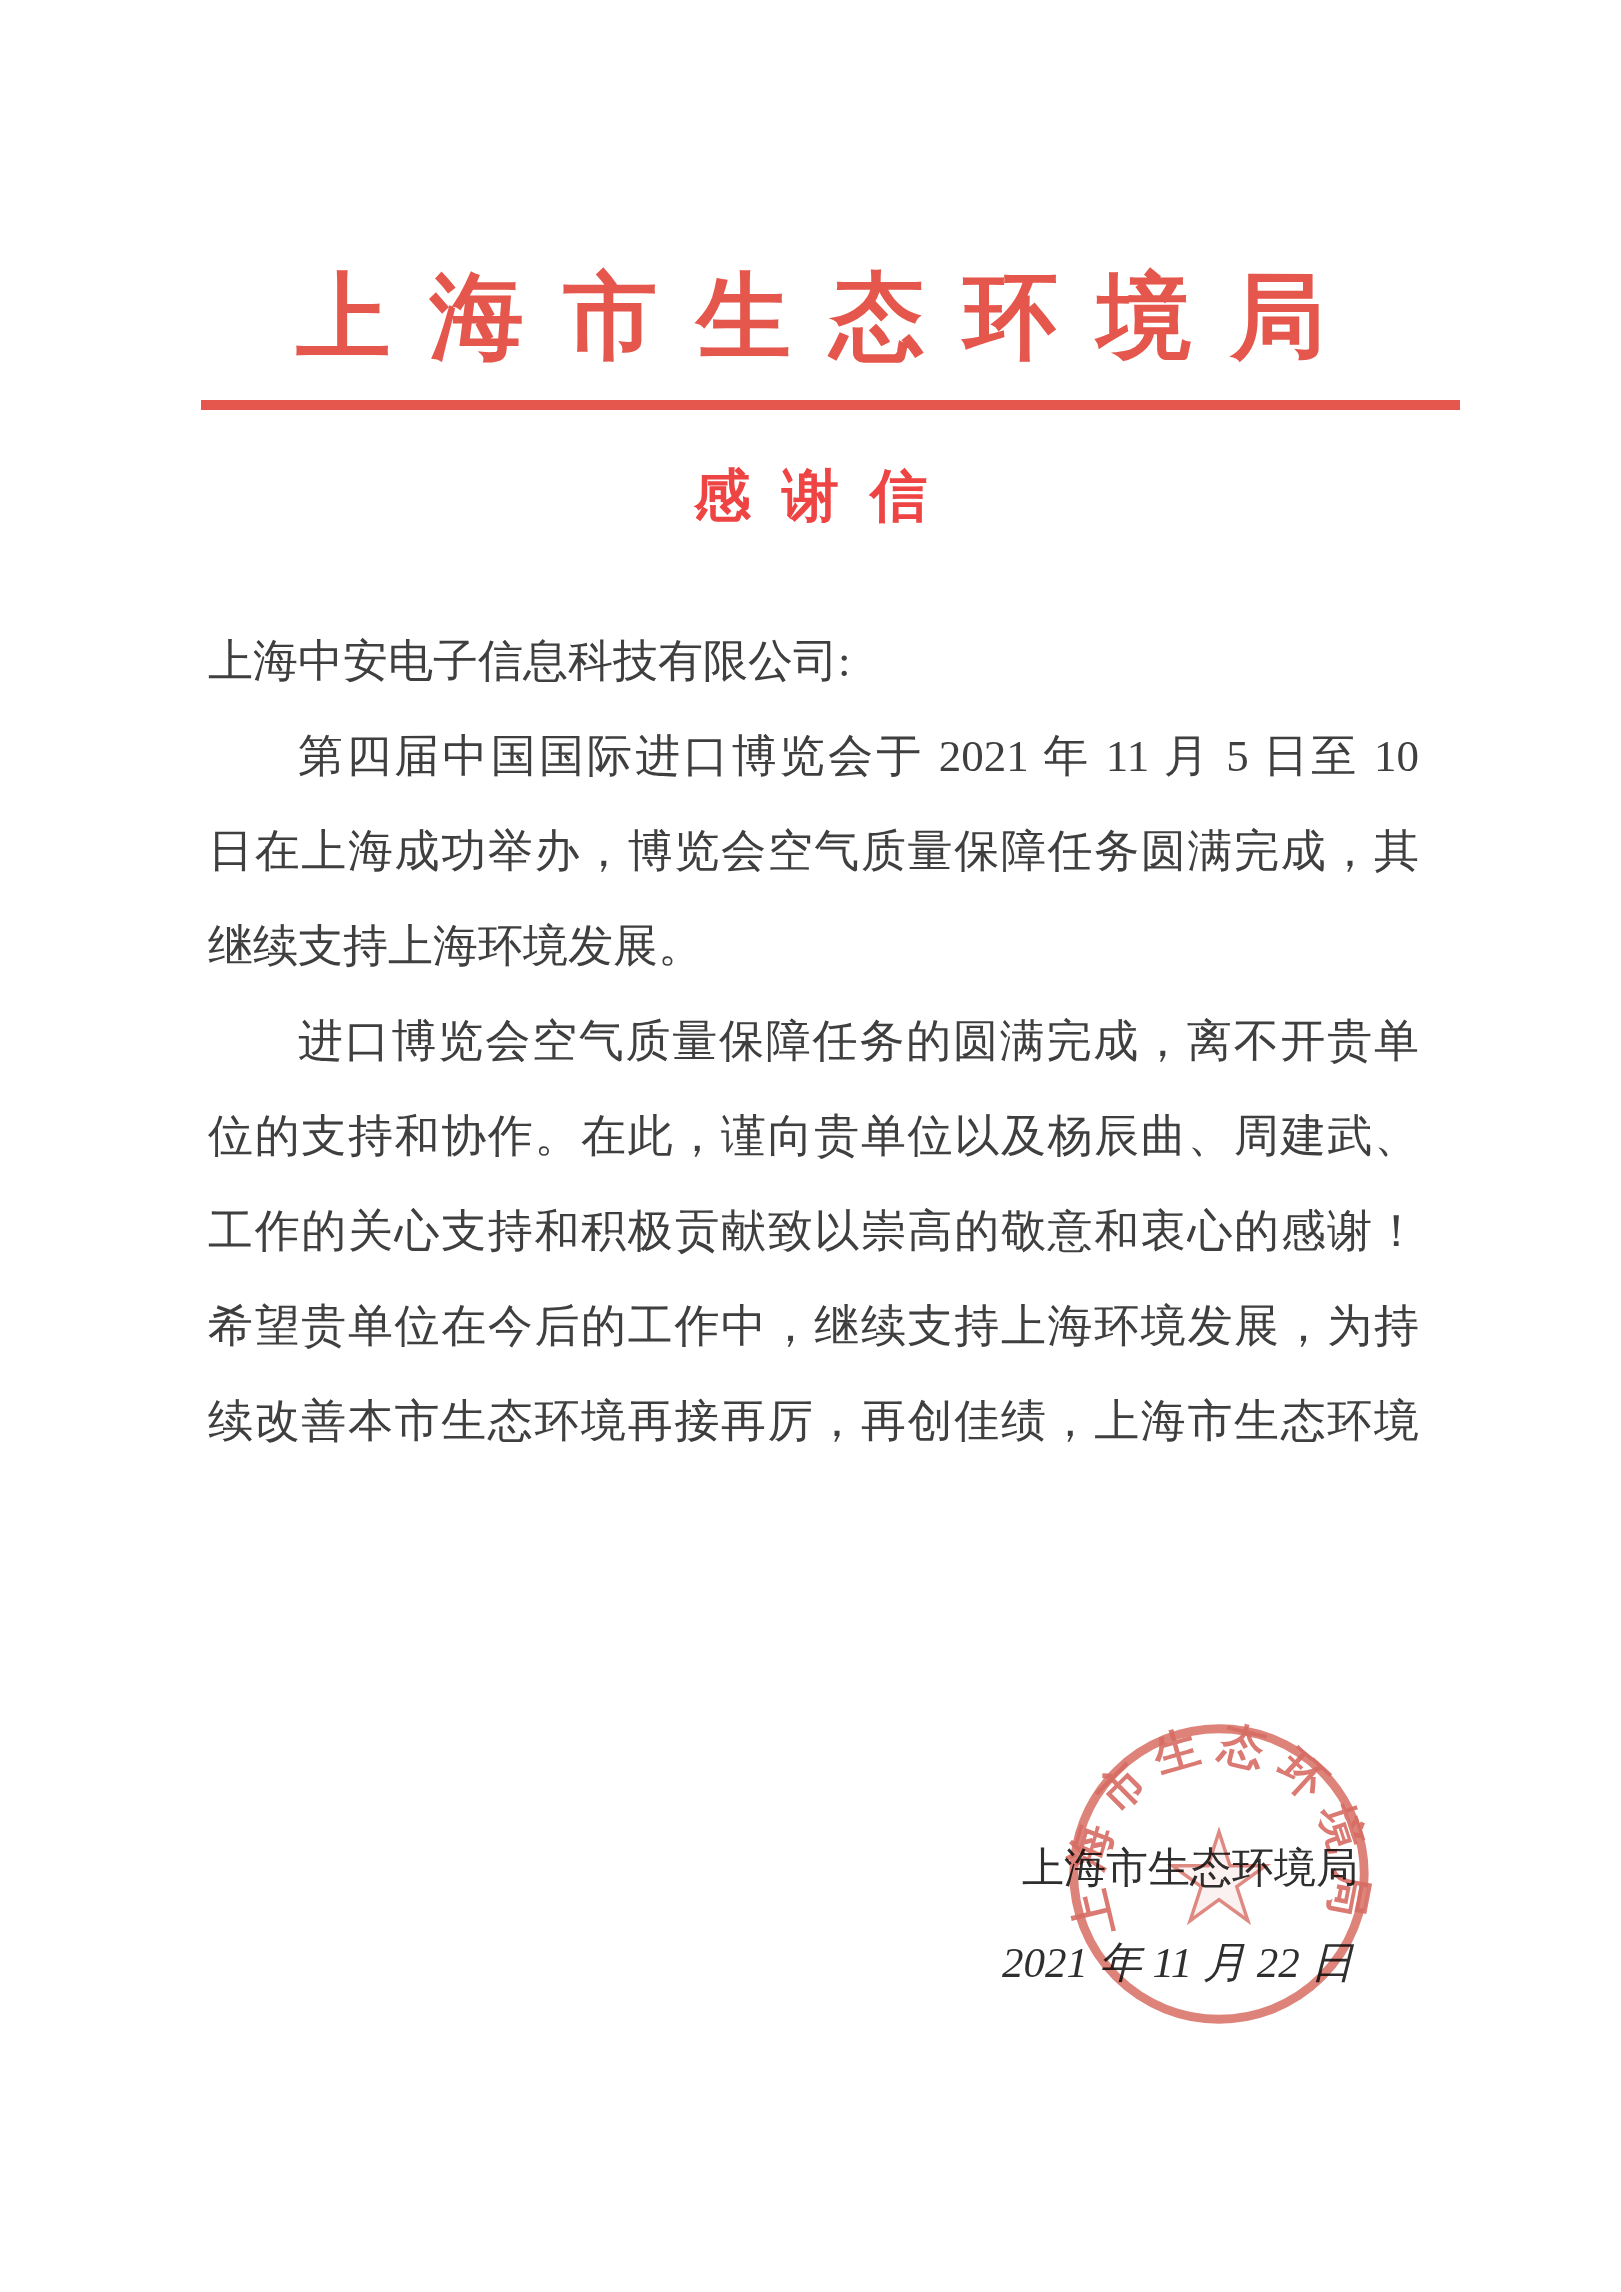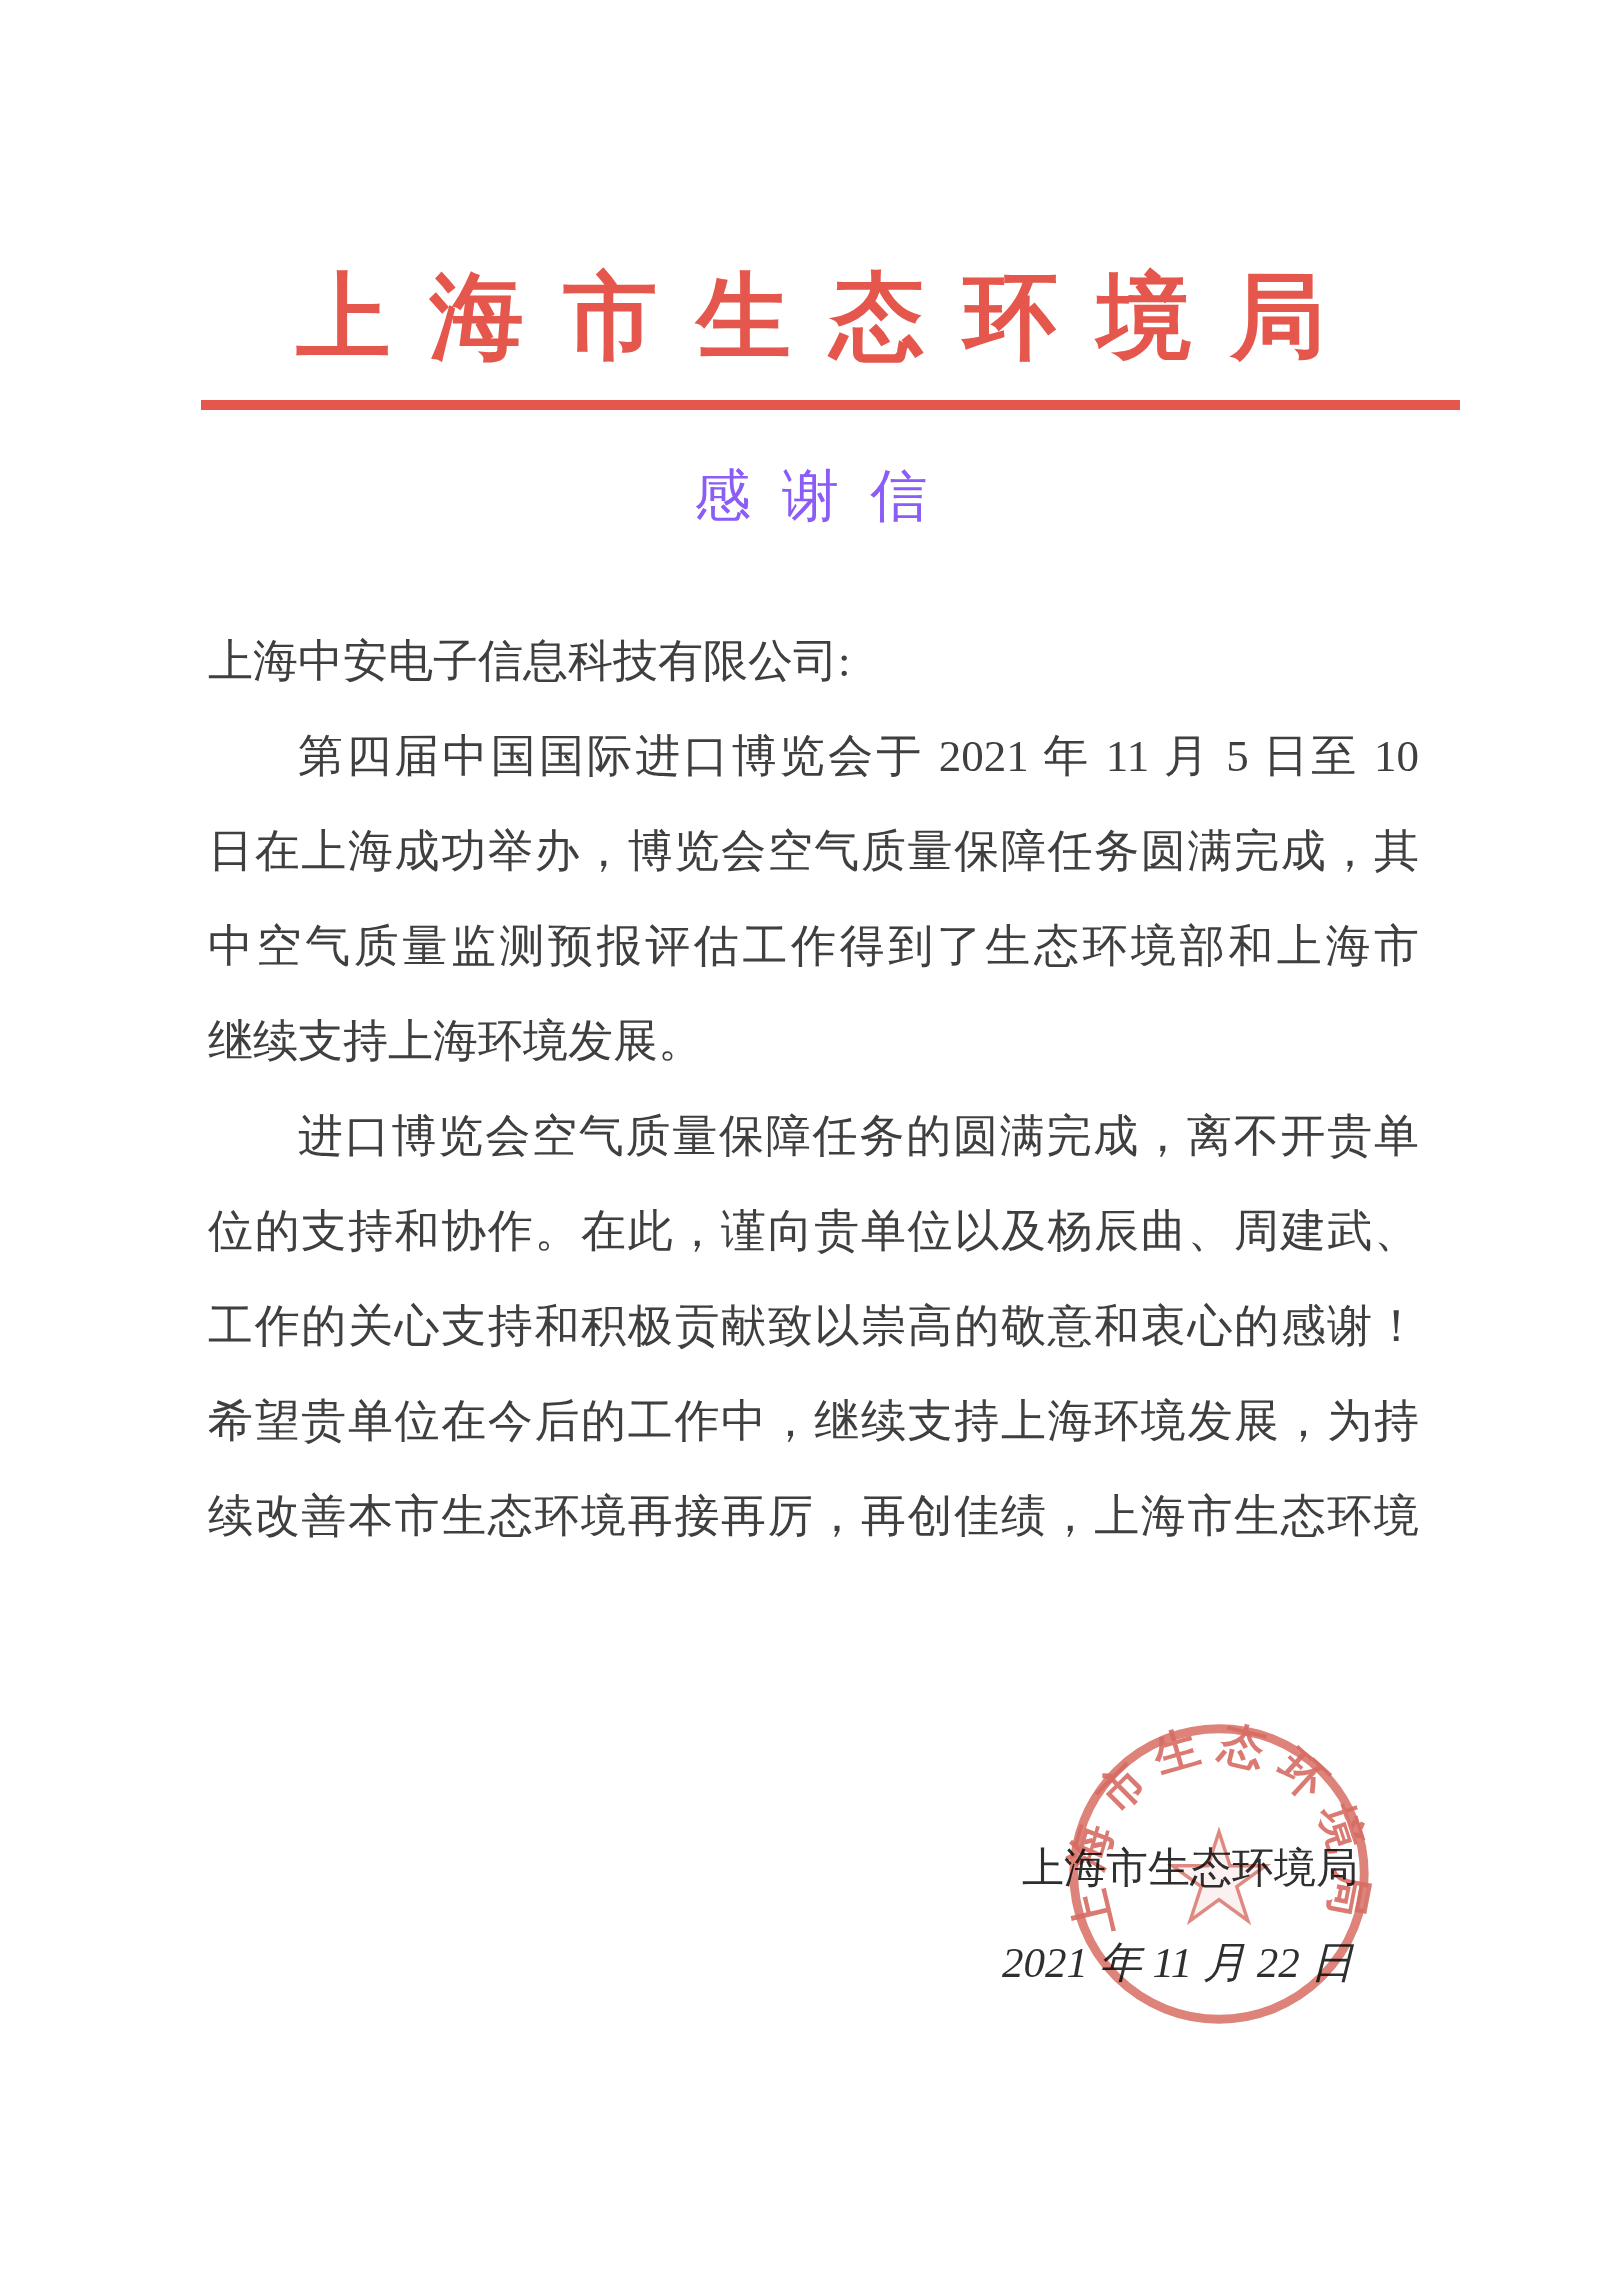--- a/index.html
+++ b/index.html
@@ -30,22 +30,22 @@
   }
   .red-rule{
     position:absolute;top:400px;left:201px;
     width:1259px;height:9.8px;
     background:var(--rule-red);
   }
   
   .doc-title{
     position:absolute;top:461px;left:0;width:100%;
     text-align:center;
-    font-size:57px;font-weight:400;
-    color:#8b5cf6;
+    font-size:57px;font-weight:700;
+    color:#ef4444;
     letter-spacing:0.55em;text-indent:0.55em;
     line-height:69px;
     white-space:nowrap;
   }
   
   .letter-body{
     position:absolute;top:614px;left:208px;right:202px;
     font-size:45px;
     color:var(--body-text);
   }
@@ -108,21 +108,20 @@
   <div class="letterhead">上海市生态环境局</div>
 
   <div class="red-rule"></div>
 
   <div class="doc-title">感谢信</div>
 
   <div class="letter-body">
     <div class="line">上海中安电子信息科技有限公司:</div>
     <div class="line fill indent">第四届中国国际进口博览会于 2021 年 11 月 5 日至 10</div>
     <div class="line fill">日在上海成功举办，博览会空气质量保障任务圆满完成，其</div>
-    <div class="line fill">中空气质量监测预报评估工作得到了生态环境部和上海市</div>
     <div class="line">继续支持上海环境发展。</div>
     <div class="line fill indent">进口博览会空气质量保障任务的圆满完成，离不开贵单</div>
     <div class="line fill">位的支持和协作。在此，谨向贵单位以及杨辰曲、周建武、</div>
     <div class="line fill">工作的关心支持和积极贡献致以崇高的敬意和衷心的感谢！</div>
     <div class="line fill">希望贵单位在今后的工作中，继续支持上海环境发展，为持</div>
     <div class="line fill">续改善本市生态环境再接再厉，再创佳绩，上海市生态环境局</div>
   </div>
 
   <div class="signature">上海市生态环境局</div>
   <div class="sign-date">2021 年 11 月 22 日</div>

